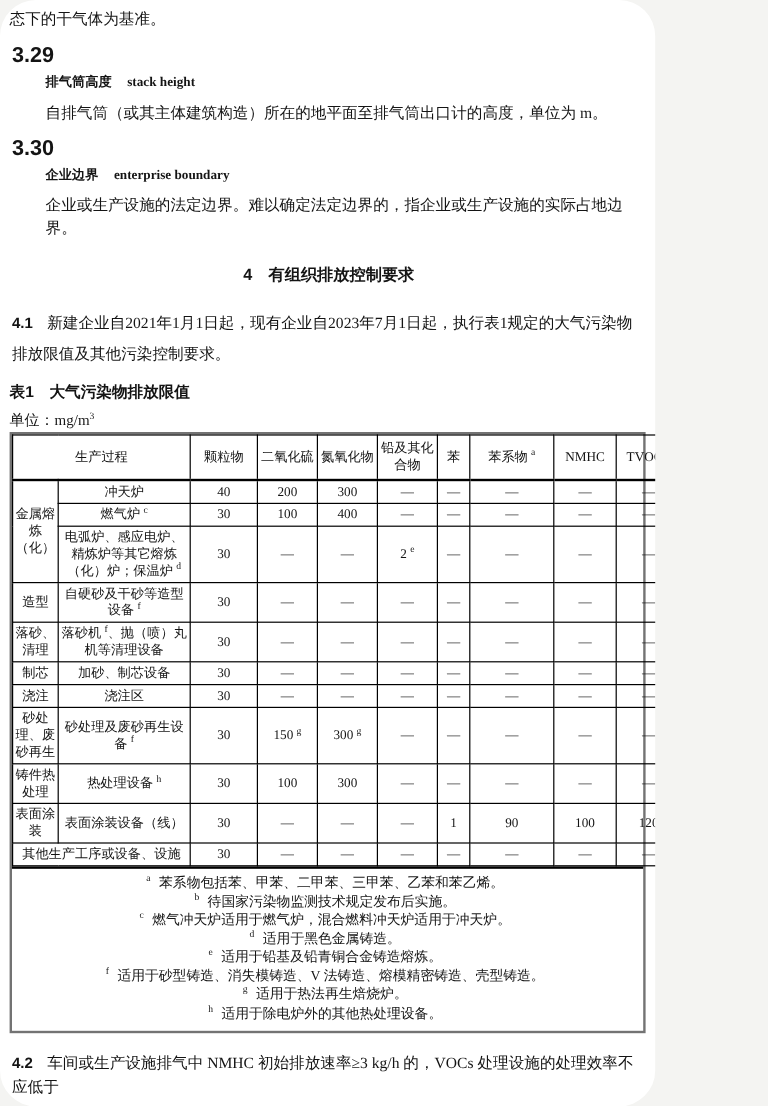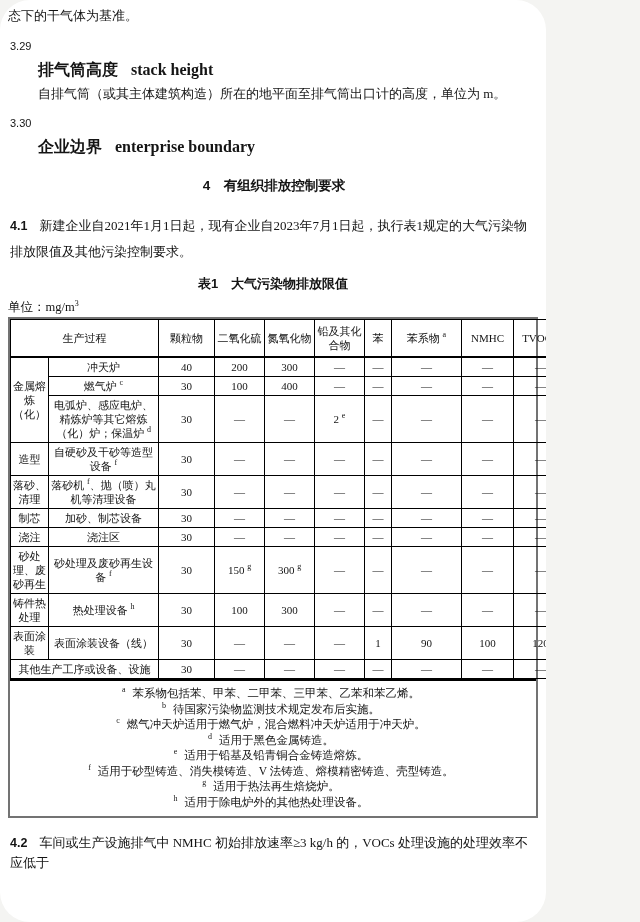--- a/index.html
+++ b/index.html
@@ -3,39 +3,39 @@
 <meta charset="utf-8">
 <style>
   html,body { margin:0; padding:0; background:#f4f4f2; }
   .page {
     width:546px; height:922px; background:#ffffff; box-sizing:border-box;
     padding:6px 8px 0 8px; overflow:hidden; color:#141414;
     font-family:"Liberation Serif","DejaVu Serif",serif; font-size:13px;border-radius:30px;
   }
   .cont { margin:0; line-height:20px; }
   .clause-num {
-    margin:12px 0 0 2px; line-height:16px; font-size:11px; font-weight:normal;
+    margin:12px 0 0 2px; line-height:16px; font-size:18px; font-weight:bold;
     font-family:"Liberation Sans","DejaVu Sans",sans-serif;
   }
-  .term { margin:6px 0 0 30px; line-height:19px; font-weight:bold; font-size:16px; }
+  .term { margin:6px 0 0 30px; line-height:19px; font-weight:bold; font-size:11px; }
   .term-en { margin-left:13px; }
   .def { margin:5px 0 0 30px; line-height:19px; }
   .chapter {
     margin:20px 0 0 2px; line-height:19px; font-size:13.5px; font-weight:bold;
     font-family:"Liberation Sans","DejaVu Sans",sans-serif;
     text-align:center;
   }
   .para { margin:18px 0 0 2px; line-height:25px; }
   .para.bottom { margin-top:15px; line-height:20px; }
   .pnum {
     font-family:"Liberation Sans","DejaVu Sans",sans-serif; font-weight:bold;
     font-size:12.5px; margin-right:12px;
   }
   .caption {
-    margin:10px 0 0 0; line-height:19px; text-align:center; font-weight:bold;
+    margin:10px 0 0 0; line-height:19px; font-weight:bold;
     font-size:13px; font-family:"Liberation Sans","DejaVu Sans",sans-serif;
   }
   .unit { margin:6px 4px 2px 0; line-height:16px; text-align:left; font-size:12.5px; }
   sup { font-size:8px; line-height:0; }
 
   .table-frame { border:2px solid #737373; }
   table { width:100%; border-collapse:collapse; table-layout:fixed; }
   th,td {
     border:1px solid #000; text-align:center; vertical-align:middle;
     font-size:11px; line-height:14px; padding:2px 1px; font-weight:normal;
@@ -60,20 +60,21 @@
       <span>排气筒高度</span><span class="term-en">stack height</span>
     </p>
     <p class="def">自排气筒（或其主体建筑构造）所在的地平面至排气筒出口计的高度，单位为 m。</p>
   </div>
 
   <div>
     <p class="clause-num">3.30</p>
     <p class="term">
       <span>企业边界</span><span class="term-en">enterprise boundary</span>
     </p>
+    <p class="def">企业或生产设施的法定边界。难以确定法定边界的，指企业或生产设施的实际占地边界。</p>
   </div>
 
   <p class="chapter">4　有组织排放控制要求</p>
 
   <p class="para">
     <span class="pnum">4.1</span><span>新建企业自2021年1月1日起，现有企业自2023年7月1日起，执行表1规定的大气污染物排放限值及其他污染控制要求。</span>
   </p>
 
   <p class="caption">表1　大气污染物排放限值</p>
   <p class="unit">单位：mg/m<sup>3</sup></p>

